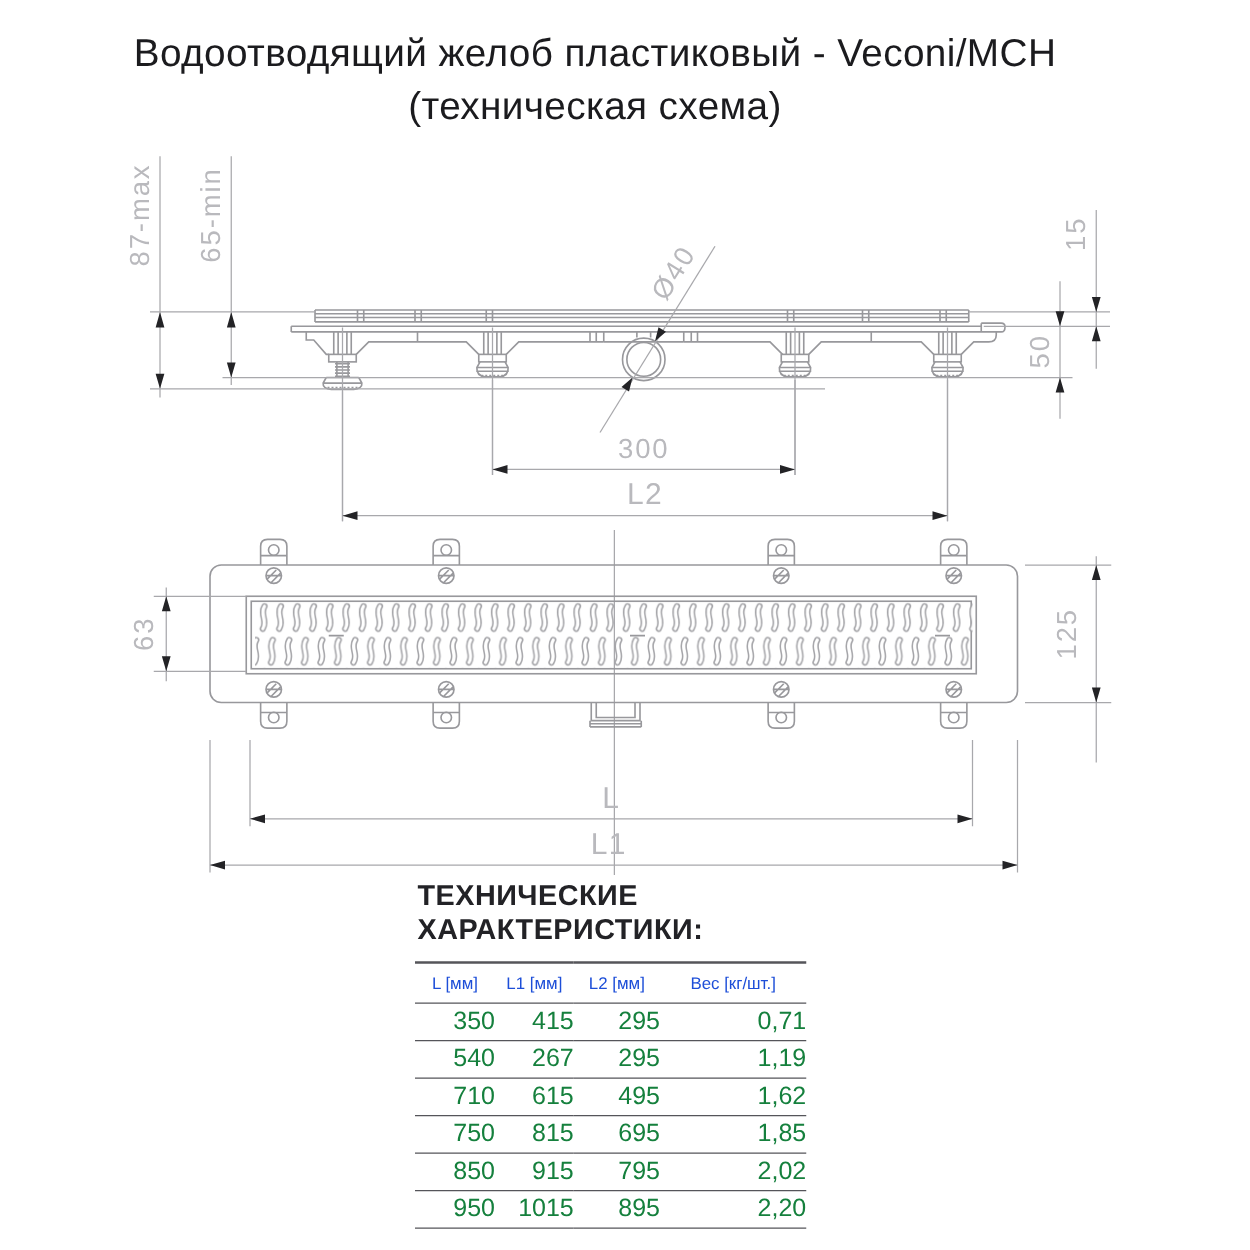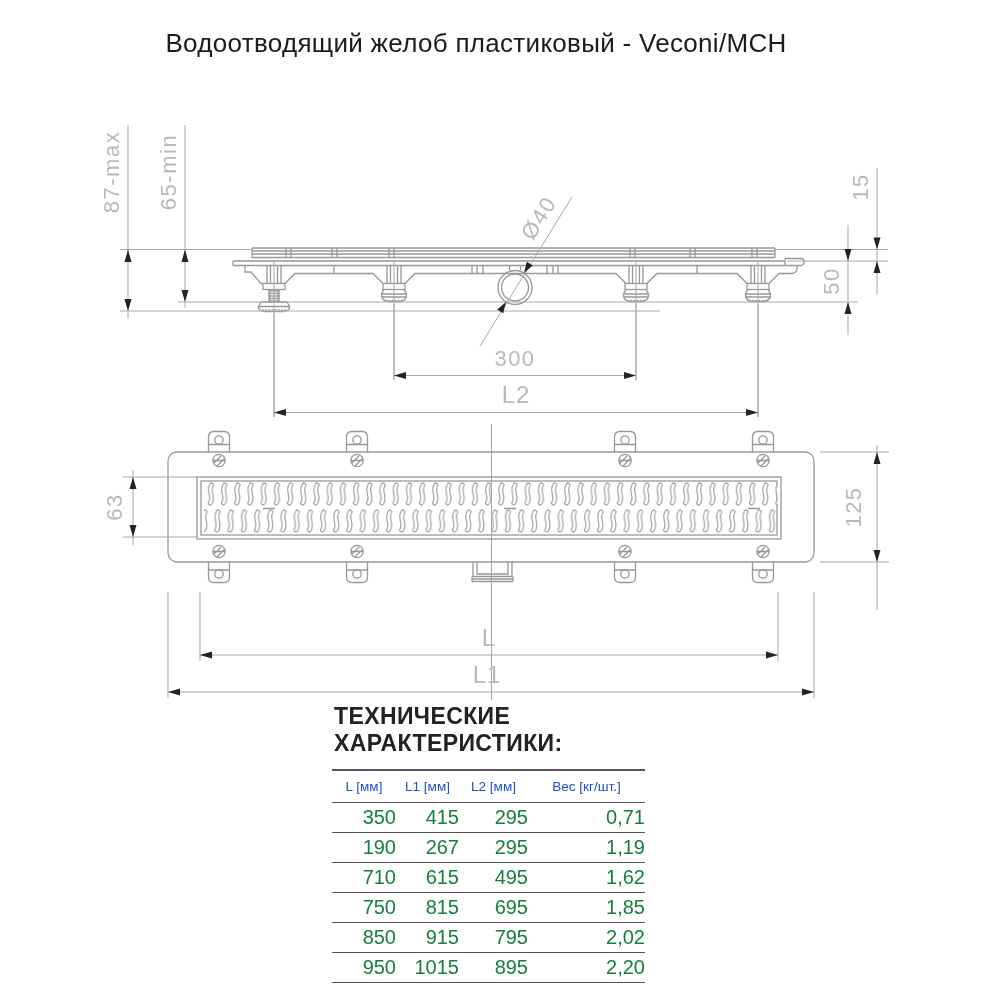--- a/index.html
+++ b/index.html
@@ -1,38 +1,39 @@
 <!DOCTYPE html>
 <html><head>
 <meta charset="utf-8">
 <style>
   html,body{margin:0;padding:0;background:#fff;}
   body{position:relative;width:1000px;height:1000px;font-family:"Liberation Sans",sans-serif;overflow:hidden;}
   .title{position:absolute;top:22px;left:0;width:952px;text-align:center;
-         font-size:26px;line-height:42px;color:#1b1b1e;letter-spacing:.3px;}
+         font-size:31px;line-height:42px;color:#1b1b1e;letter-spacing:.3px;}
   svg.drawing{position:absolute;left:0;top:0;}
   svg text{font-family:"Liberation Sans",sans-serif;}
   .dimtxt{fill:#b9b9bd;font-size:22px;letter-spacing:1.5px;}
   .dimtxt-big{fill:#b9b9bd;font-size:24px;letter-spacing:1px;}
   .ln{stroke:#98989c;stroke-width:1.3;fill:none;}
   .thin{stroke:#a8a8ac;stroke-width:1;fill:none;}
   .arr{fill:#232326;stroke:none;}
   .specs{position:absolute;left:332px;top:703px;width:313px;}
   .specs h3{margin:0 0 12px 2px;font-size:23px;font-weight:bold;color:#222226;letter-spacing:.4px;}
   .specs table{border-collapse:collapse;width:100%;table-layout:fixed;}
   .specs thead tr{border-top:2px solid #55555a;border-bottom:1.5px solid #55555a;}
   .specs tbody tr{border-bottom:1.5px solid #55555a;}
   .specs th{font-size:13.5px;font-weight:normal;color:#1d4ed8;height:31px;text-align:center;padding:0;}
   .specs td{font-size:20px;color:#15803d;height:29px;text-align:right;padding:0;}
 </style>
 </head>
 <body>
 
 <div class="title">
   <div>Водоотводящий желоб пластиковый - Veconi/MCH</div>
+  <div>(техническая схема)</div>
 </div>
 
 <svg class="drawing" width="1000" height="710" viewBox="0 0 1000 710">
   <defs>
     <pattern id="slots" x="204" y="482" width="13.2" height="52" patternUnits="userSpaceOnUse">
       <g fill="none" stroke="#a2a2a6" stroke-width="5" stroke-linecap="round">
         <path d="M7.6,3 C3.4,9.6 10.4,14.4 6.2,21"></path>
         <path d="M14.2,30 C10,36.6 17,41.4 12.8,48"></path>
         <path d="M1,30 C-3.2,36.6 3.8,41.4 -0.4,48"></path>
       </g>
@@ -246,21 +247,21 @@
       </tr>
     </thead>
     <tbody>
       <tr>
         <td>350</td>
         <td>415</td>
         <td>295</td>
         <td>0,71</td>
       </tr>
       <tr>
-        <td>190</td>
+        <td>540</td>
         <td>267</td>
         <td>295</td>
         <td>1,19</td>
       </tr>
       <tr>
         <td>710</td>
         <td>615</td>
         <td>495</td>
         <td>1,62</td>
       </tr>

